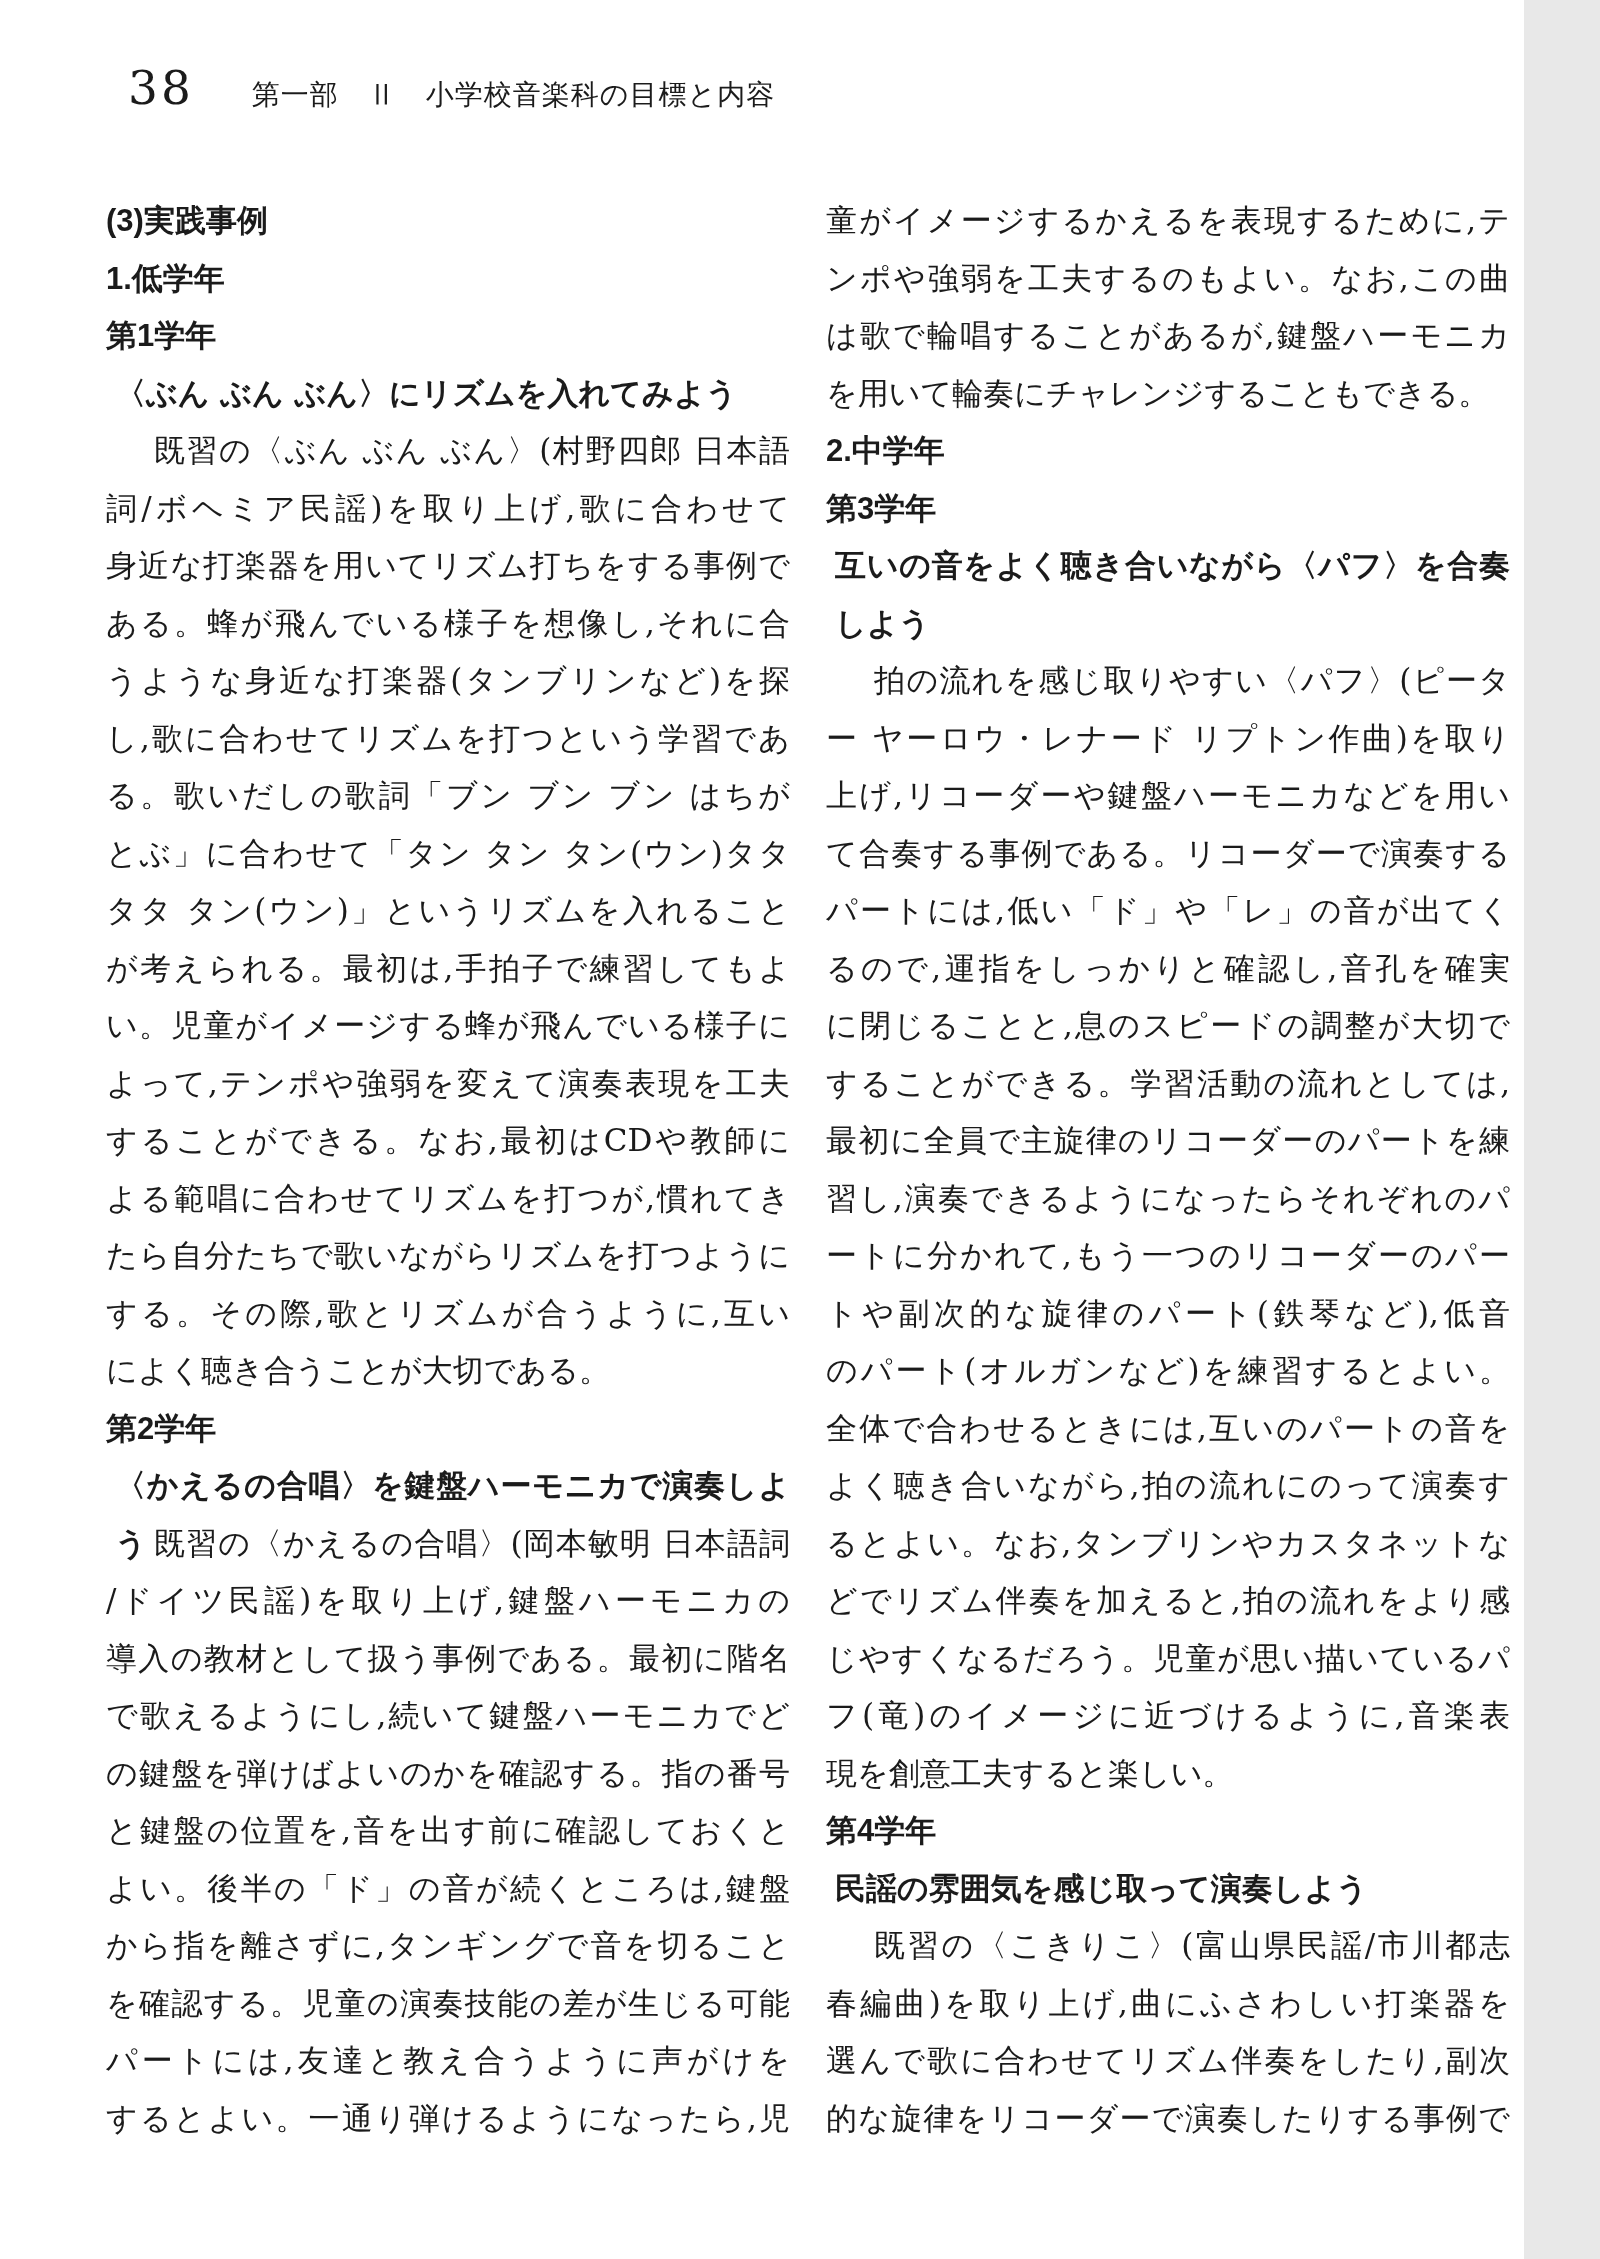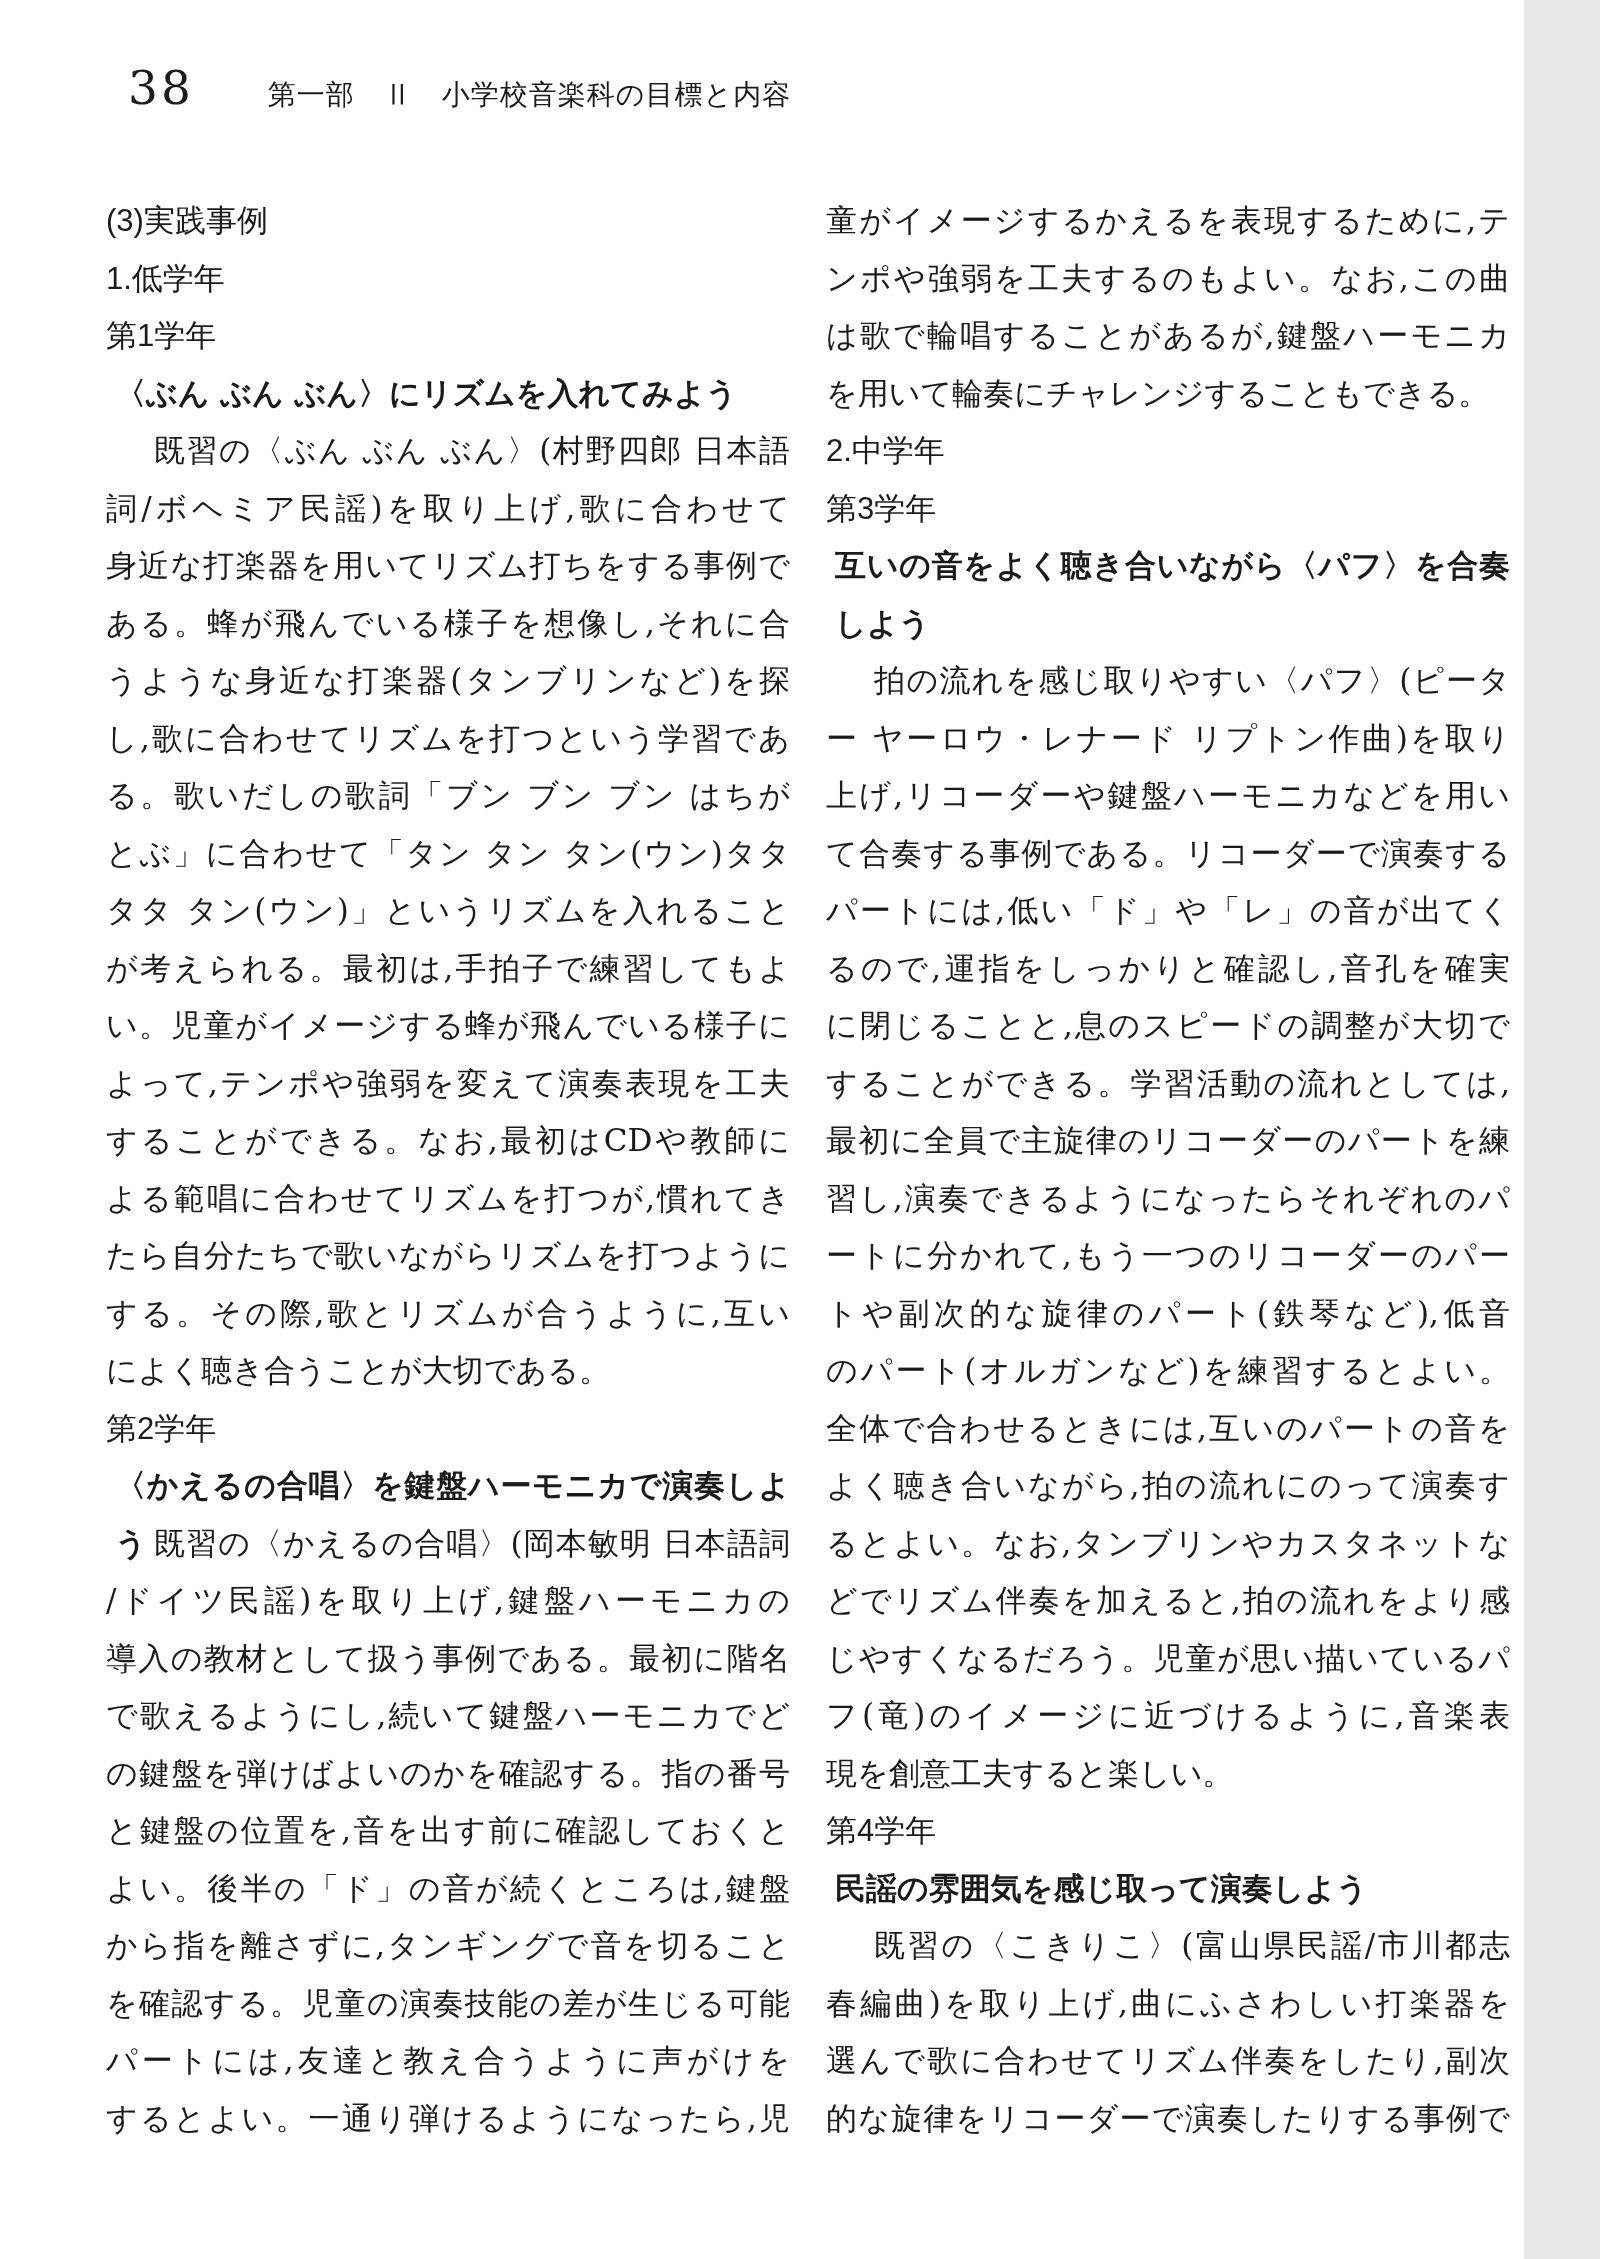--- a/index.html
+++ b/index.html
@@ -14,41 +14,41 @@
   .pagehead{
     position:absolute;left:128px;top:60px;
     display:flex;align-items:baseline;
   }
   .pagenum{
     font-family:"DejaVu Serif","Liberation Serif",serif;
     font-size:47px;letter-spacing:3px;
   }
   .headtitle{
     font-family:Liberation Mono, monospace;
-    font-size:28px;margin-left:74px;letter-spacing:1px;
+    font-size:28px;margin-left:58px;letter-spacing:1px;
   }
   
   .cols{
     position:absolute;left:106px;top:192px;
     width:1404px;
     display:flex;gap:36px;
   }
   .col{width:684px;}
   .line{
     height:57.5px;line-height:57.5px;
     font-size:31px;
     font-family:"DejaVu Serif","Liberation Serif",serif;
     text-align:justify;
     text-align-last:justify;
     text-justify:inter-character;
   }
   
   .h-section,.h-grade{
     font-family:"Liberation Sans","DejaVu Sans",sans-serif;
-    font-weight:400;
+    font-weight:700;
     text-align:left;text-align-last:left;
   }
   
   .title,.title-end{font-weight:700;margin-left:9px;}
   .title-end{text-align:left;text-align-last:left;}
   
   .para-first{text-indent:48px;}
   .para-last{text-align:left;text-align-last:left;}
 </style>
 </head>

